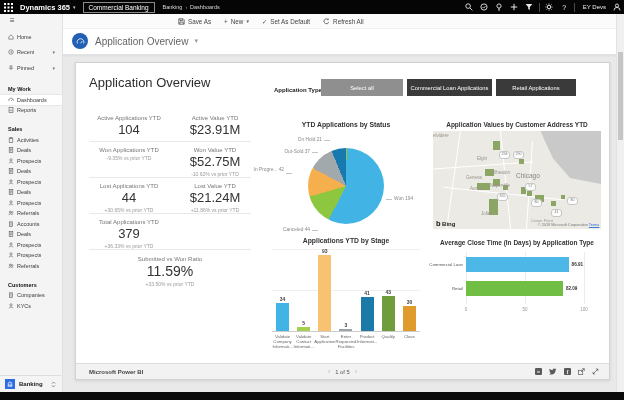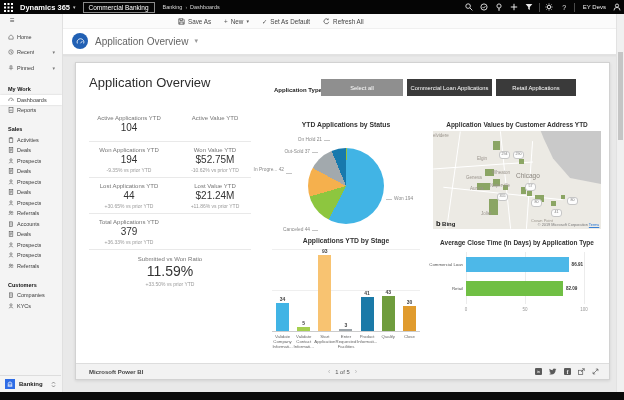--- a/index.html
+++ b/index.html
@@ -54,21 +54,21 @@
   .rpt-title{position:absolute;left:13px;top:12px;font-size:13px;color:#2d2d2d}
   .flt-label{position:absolute;left:198px;top:24px;font-size:6px;font-weight:bold;color:#222}
   .flt-btn{position:absolute;top:16px;height:17px;color:#fff;font-size:5.8px;display:flex;align-items:center;justify-content:center;text-align:center;cursor:pointer;box-sizing:border-box;padding:0 2px}
   .flt-b1{left:245px;width:82px;background:#8f8f8f}
   .flt-b2{left:331px;width:85px;background:#3a3a3a}
   .flt-b3{left:420px;width:80px;background:#3a3a3a}
 
   
   .kpi{position:absolute;width:86px;text-align:center}
   .kpi .lbl{font-size:6px;color:#767676}
-  .kpi .val{font-size:10px;color:#333;margin-top:1px}
+  .kpi .val{font-size:13px;color:#333;margin-top:1px}
   .kpi .dlt{font-size:5px;color:#9a9a9a;margin-top:1.5px}
   .kpi-div{position:absolute;left:13px;width:162px;height:1px;background:#e9e9e9}
 
   
   .pie-title{position:absolute;left:190px;top:58px;width:160px;text-align:center;font-size:6.8px;font-weight:bold;color:#333}
   .pie{position:absolute;left:232px;top:85px;width:76px;height:76px;border-radius:50%;cursor:pointer}
   .pie-lab{position:absolute;font-size:4.8px;color:#888;line-height:1.15}
   .lead{position:absolute;height:1px;background:#c4c4c4}
 
   
@@ -449,26 +449,26 @@
       <div class="flt-btn flt-b1">Select all</div>
       <div class="flt-btn flt-b2">Commercial Loan Applications</div>
       <div class="flt-btn flt-b3">Retail Applications</div>
 
       <div class="kpi" style="left:10px;top:52px">
         <div class="lbl">Active Applications YTD</div>
         <div class="val">104</div>
       </div>
       <div class="kpi" style="left:96px;top:52px">
         <div class="lbl">Active Value YTD</div>
+        <div class="val">$23.91M</div>
       </div>
       <div class="kpi-div" style="top:78px"></div>
 
       <div class="kpi" style="left:10px;top:84px">
         <div class="lbl">Won Applications YTD</div>
-        <div class="val">194</div>
         <div class="dlt">-9.35% vs prior YTD</div>
       </div>
       <div class="kpi" style="left:96px;top:84px">
         <div class="lbl">Won Value YTD</div>
         <div class="val">$52.75M</div>
         <div class="dlt">-10.62% vs prior YTD</div>
       </div>
       <div class="kpi-div" style="top:114px"></div>
 
       <div class="kpi" style="left:10px;top:120px">

